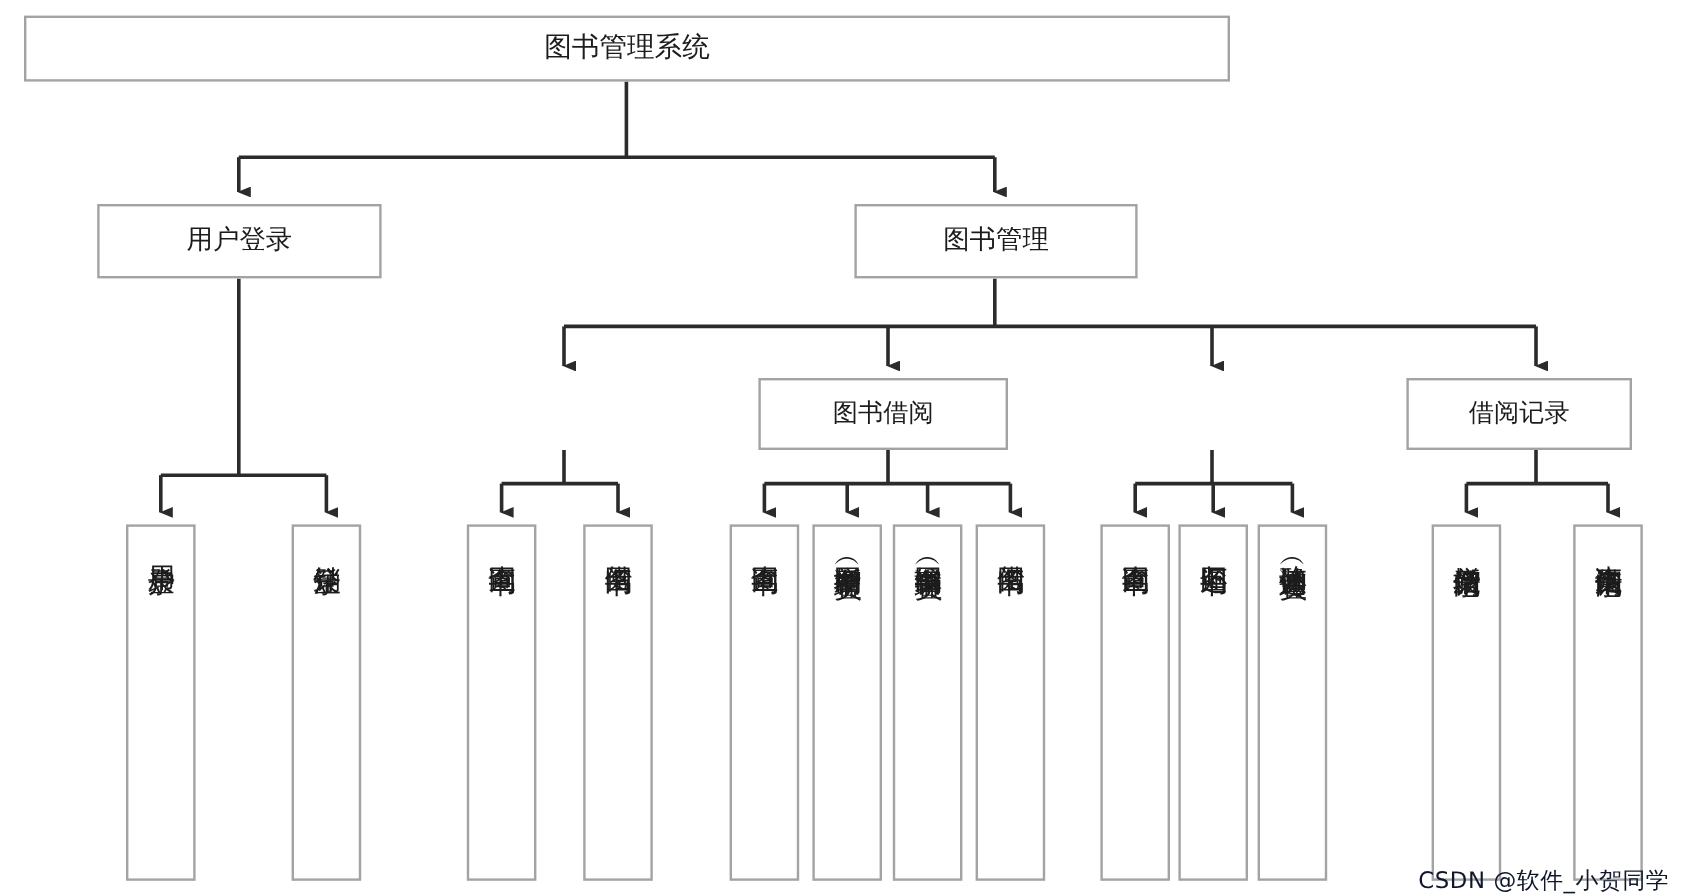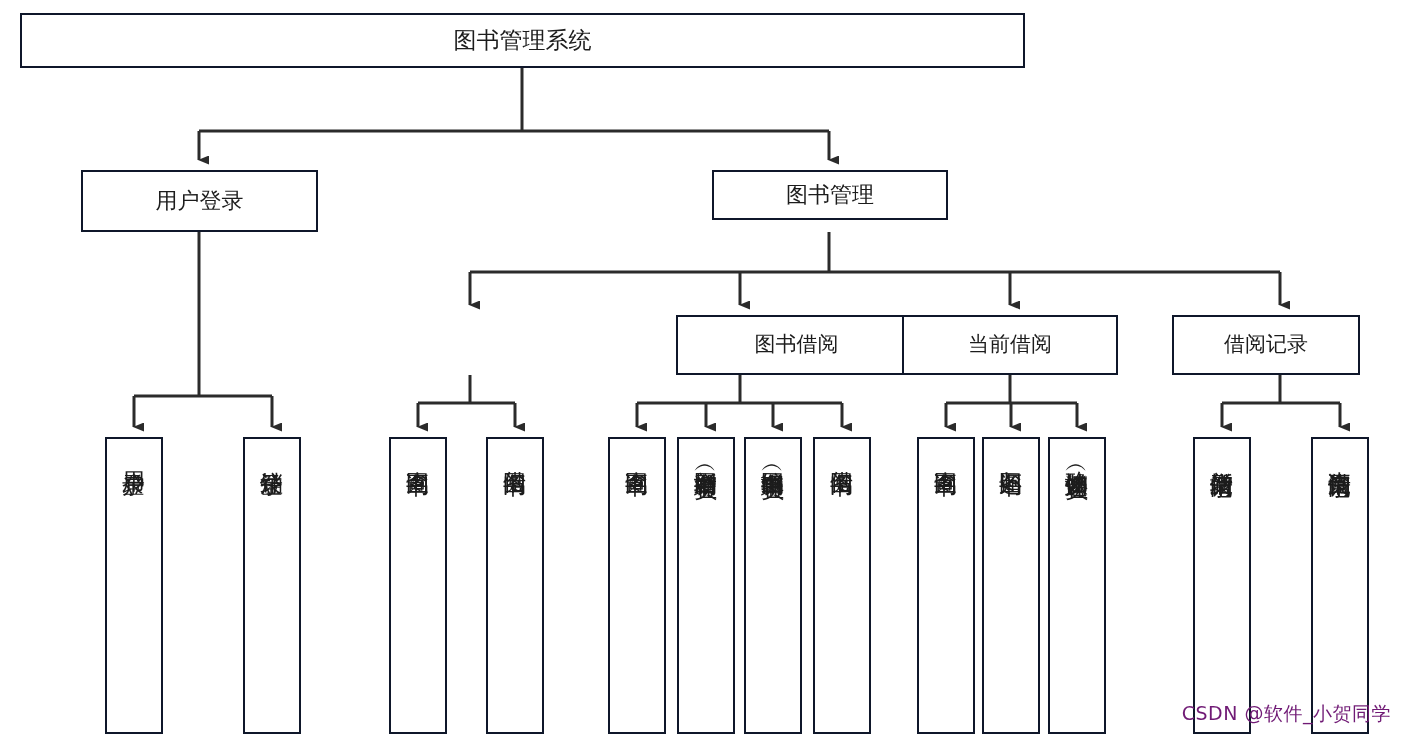--- a/index.html
+++ b/index.html
@@ -23,21 +23,21 @@
     left: 0;
     top: 0;
     width: 1405px;
     height: 747px;
     pointer-events: none;
   }
   .node {
     position: absolute;
     box-sizing: border-box;
     background: #ffffff;
-    border: 2px solid #0f172a;
+    border: 2px solid #a3a3a3;
     display: flex;
     align-items: center;
     justify-content: center;
     z-index: 2;
   }
   .node-label {
     color: #1c1c1c;
     line-height: 1.12;
     text-align: center;
     white-space: nowrap;
@@ -59,23 +59,23 @@
     font-size: 23px;
     writing-mode: vertical-rl;
     text-orientation: upright;
     letter-spacing: 1px;
     line-height: 1.05;
     white-space: pre-line;
   }
   #watermark {
     position: absolute;
     right: 14px;
-    bottom: 20px;
+    bottom: 0;
     font-size: 19px;
-    color: #701a75;
+    color: #0f172a;
     letter-spacing: 0.5px;
     z-index: 5;
     white-space: nowrap;
     margin-left: 10px;
   }
 </style>
 </head>
 <body>
 
 <div id="diagram-root">
@@ -130,29 +130,26 @@
     </g>
   </svg>
 
   <div class="node node-root" style="left:20px; top:13px; width:1005px; height:55px;">
     <span class="node-label">图书管理系统</span>
   </div>
 
   <div class="node node-branch" style="left:81px; top:170px; width:237px; height:62px;">
     <span class="node-label">用户登录</span>
   </div>
-  <div class="node node-branch" style="left:712px; top:170px; width:236px; height:50px;">
+  <div class="node node-branch" style="left:712px; top:170px; width:236px; height:62px;">
     <span class="node-label">图书管理</span>
   </div>
 
-  <div class="node node-sub" style="left:632px; top:315px; width:241px; height:60px;margin-left:44px;">
+  <div class="node node-sub" style="left:632px; top:315px; width:208px; height:60px;">
     <span class="node-label">图书借阅</span>
-  </div>
-  <div class="node node-sub" style="left:902px; top:315px; width:216px; height:60px;">
-    <span class="node-label">当前借阅</span>
   </div>
   <div class="node node-sub" style="left:1172px; top:315px; width:188px; height:60px;">
     <span class="node-label">借阅记录</span>
   </div>
 
   <div class="node node-leaf" style="left:105px; top:437px; width:58px; height:297px;">
     <span class="node-label">用户登录</span>
   </div>
   <div class="node node-leaf" style="left:243px; top:437px; width:58px; height:297px;">
     <span class="node-label">注销登录</span>

